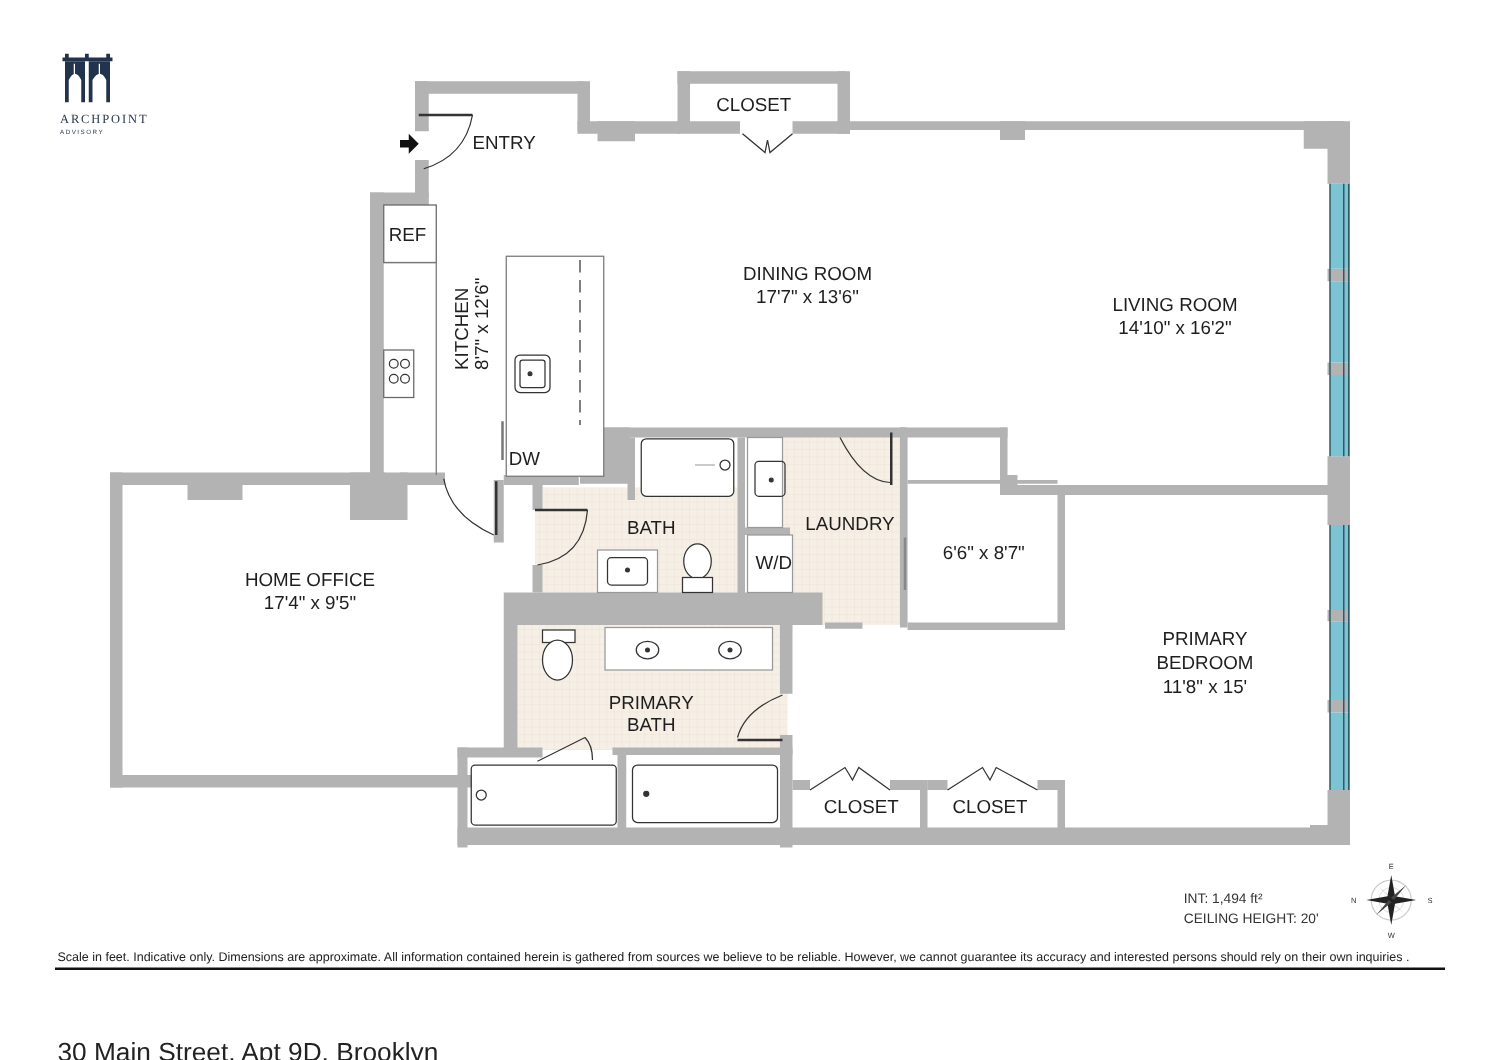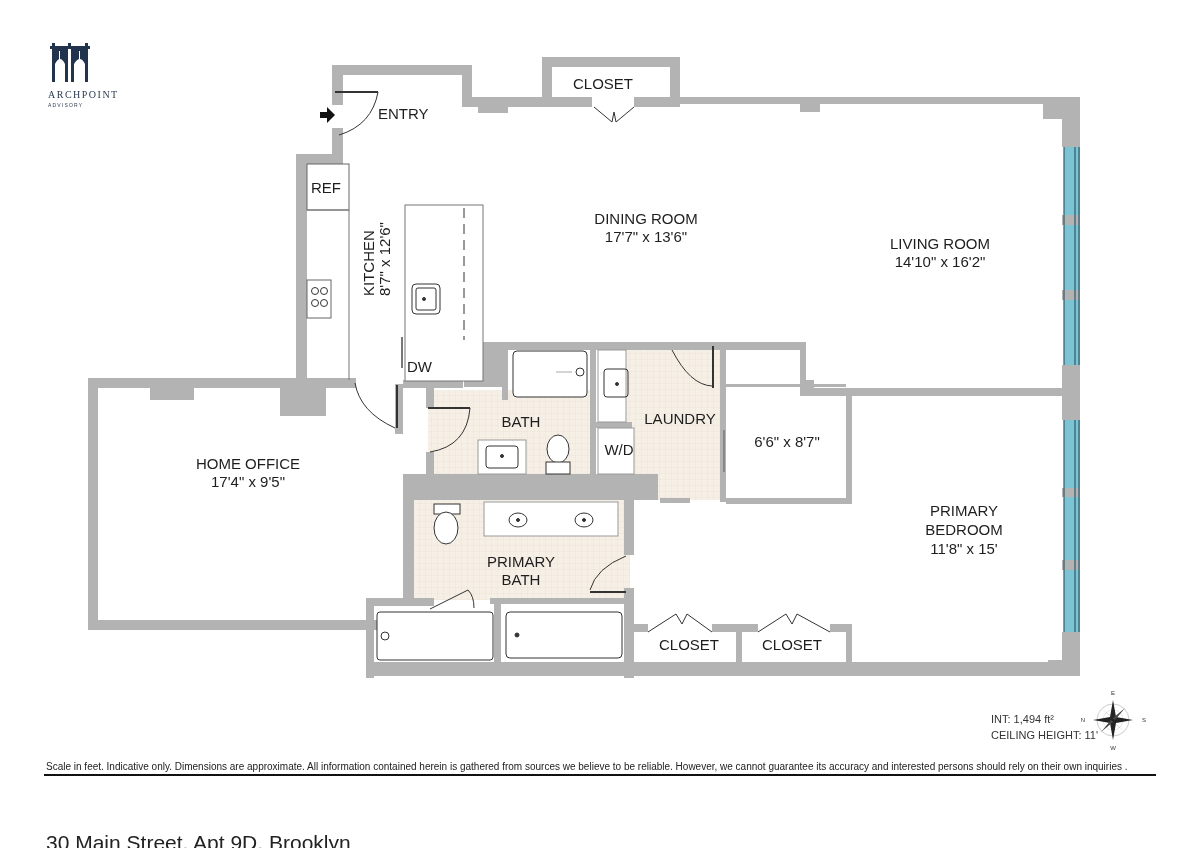--- a/index.html
+++ b/index.html
@@ -1,21 +1,21 @@
 <!DOCTYPE html>
 <html><head>
 <meta charset="utf-8">
 <style>
   html, body { margin:0; padding:0; background:#ffffff; }
   body { width:1200px; height:848px; position:relative; overflow:hidden; font-family:"Liberation Sans", sans-serif; color:#222; }
   #plan { position:absolute; left:0; top:0; width:1200px; height:848px; }
   .logo { position:absolute; left:48px; top:42px; width:72px; }
   .logo-name { font-family:"Liberation Serif", serif; font-size:10px; letter-spacing:1.5px; color:#2b3a4f; margin-top:3px; }
   .logo-sub { font-size:5px; letter-spacing:1.2px; color:#2b3a4f; margin-top:2px; }
-  .stats { position:absolute; left:991px; top:711px; font-size:11px; color:#333; line-height:16px; }
+  .stats { position:absolute; left:947px; top:711px; font-size:11px; color:#333; line-height:16px; }
   .disclaimer { position:absolute; left:46px; top:761px; width:1112px; font-size:10px; color:#222; white-space:nowrap; }
   .rule { position:absolute; left:44px; top:774px; width:1112px; height:2px; background:#111; }
   .address { position:absolute; left:46px; top:831px; font-size:21px; color:#222; }
   .room-label { font-family:"Liberation Sans", sans-serif; font-size:15px; fill:#1e1e1e; }
 </style>
 </head>
 <body>
 
 <div class="logo">
   <svg width="44" height="40" viewBox="0 0 44 40">
@@ -256,18 +256,18 @@
     <path d="M-12 -12 L0 -2 L2 0 Z M12 12 L0 2 L-2 0 Z M12 -12 L2 0 L0 -2 Z M-12 12 L-2 0 L0 2 Z" fill="#444"></path>
     <text x="0" y="-25" font-size="6" text-anchor="middle" fill="#333">E</text>
     <text x="0" y="30" font-size="6" text-anchor="middle" fill="#333">W</text>
     <text x="-30" y="2" font-size="6" text-anchor="middle" fill="#333">N</text>
     <text x="31" y="2" font-size="6" text-anchor="middle" fill="#333">S</text>
   </g>
 </svg>
 
 <div class="stats">
   <div>INT: 1,494 ft²</div>
-  <div>CEILING HEIGHT: 11'</div>
+  <div>CEILING HEIGHT: 20'</div>
 </div>
 
 <div class="disclaimer">Scale in feet. Indicative only. Dimensions are approximate. All information contained herein is gathered from sources we believe to be reliable. However, we cannot guarantee its accuracy and interested persons should rely on their own inquiries .</div>
 <div class="rule"></div>
 <div class="address">30 Main Street, Apt 9D, Brooklyn</div>
 
 </body></html>

